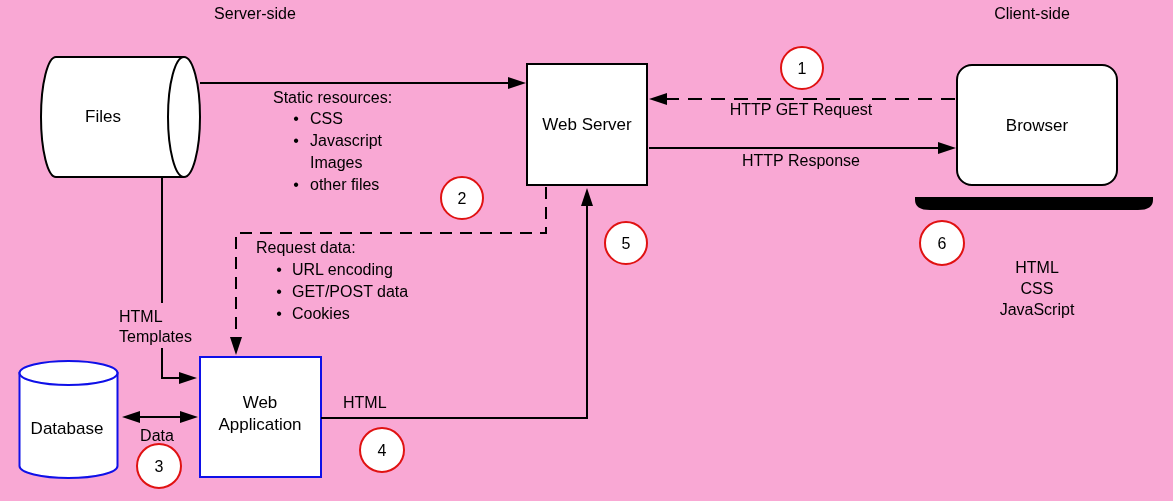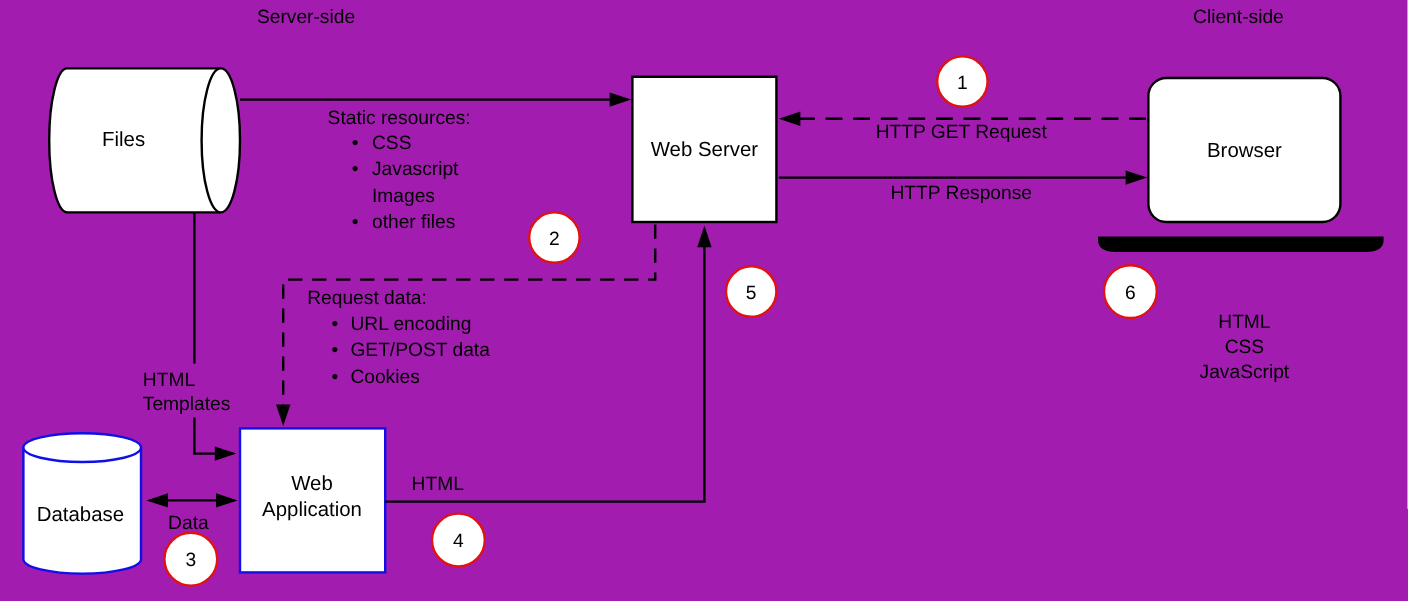--- a/index.html
+++ b/index.html
@@ -1,20 +1,20 @@
 <!DOCTYPE html>
 <html><head>
 <meta charset="utf-8">
 <style>
   html, body { margin: 0; padding: 0; background: #ffffff; }
   .stage {
     position: relative;
     width: 1173px;
     height: 501px;
-    background: #a21caf;
+    background: #f9a8d4;
     font-family: "Liberation Sans", sans-serif;
   }
   svg { position: absolute; top: 0; left: 0; }
   svg text {
     font-family: "Liberation Sans", sans-serif;
     fill: #000000;
     font-size: 16px;
   }
   .node-label { font-size: 17px; }
   .ln   { stroke: #000000; stroke-width: 2; fill: none; }

